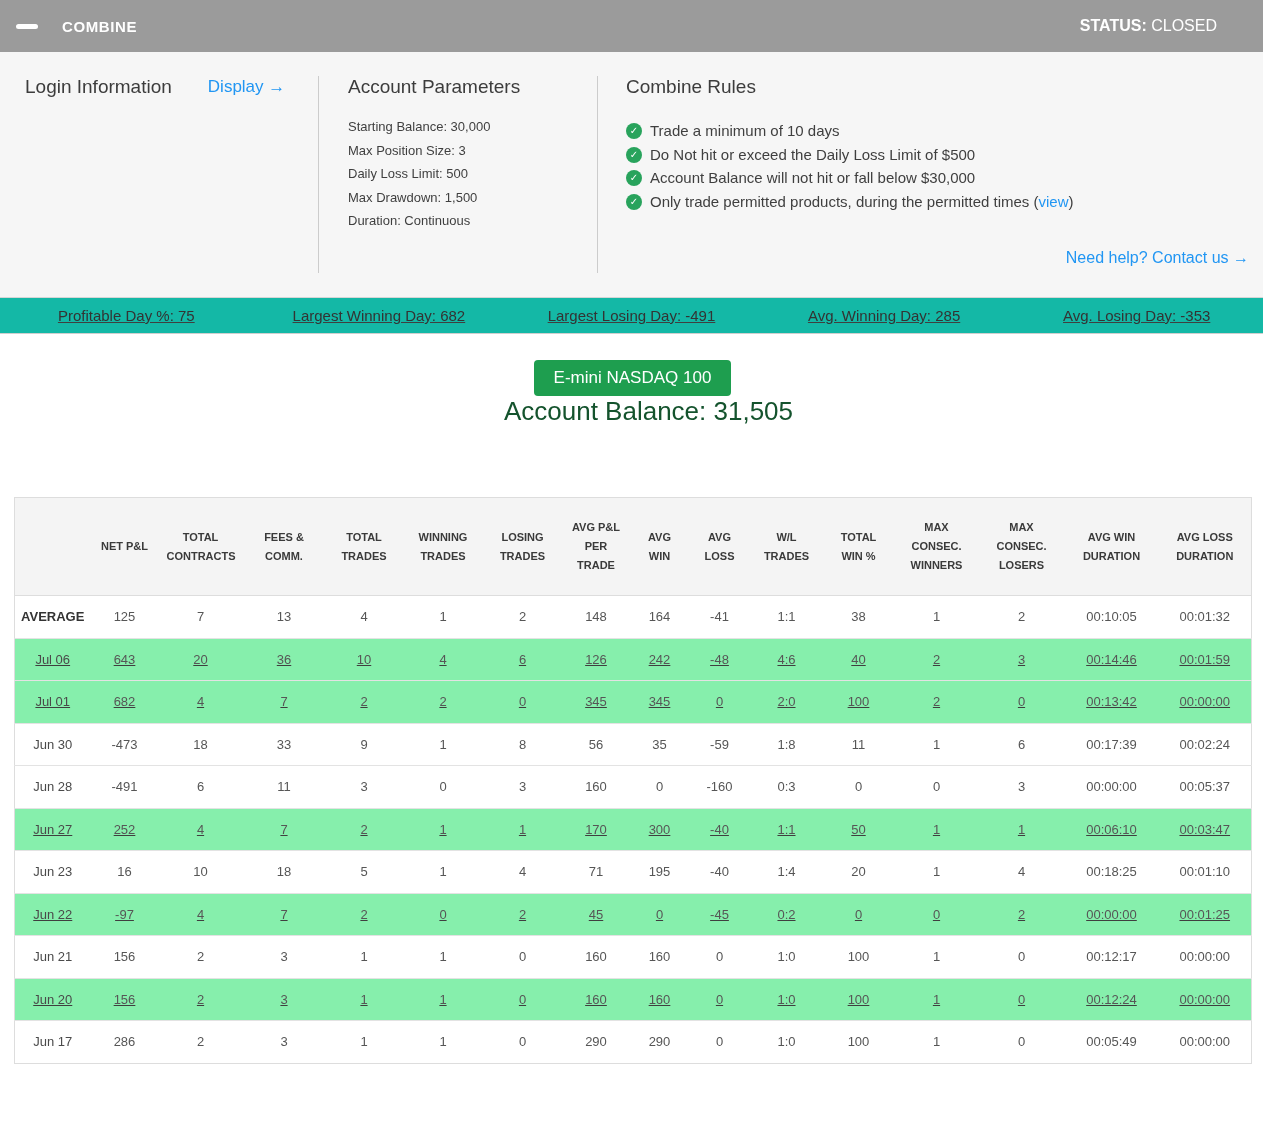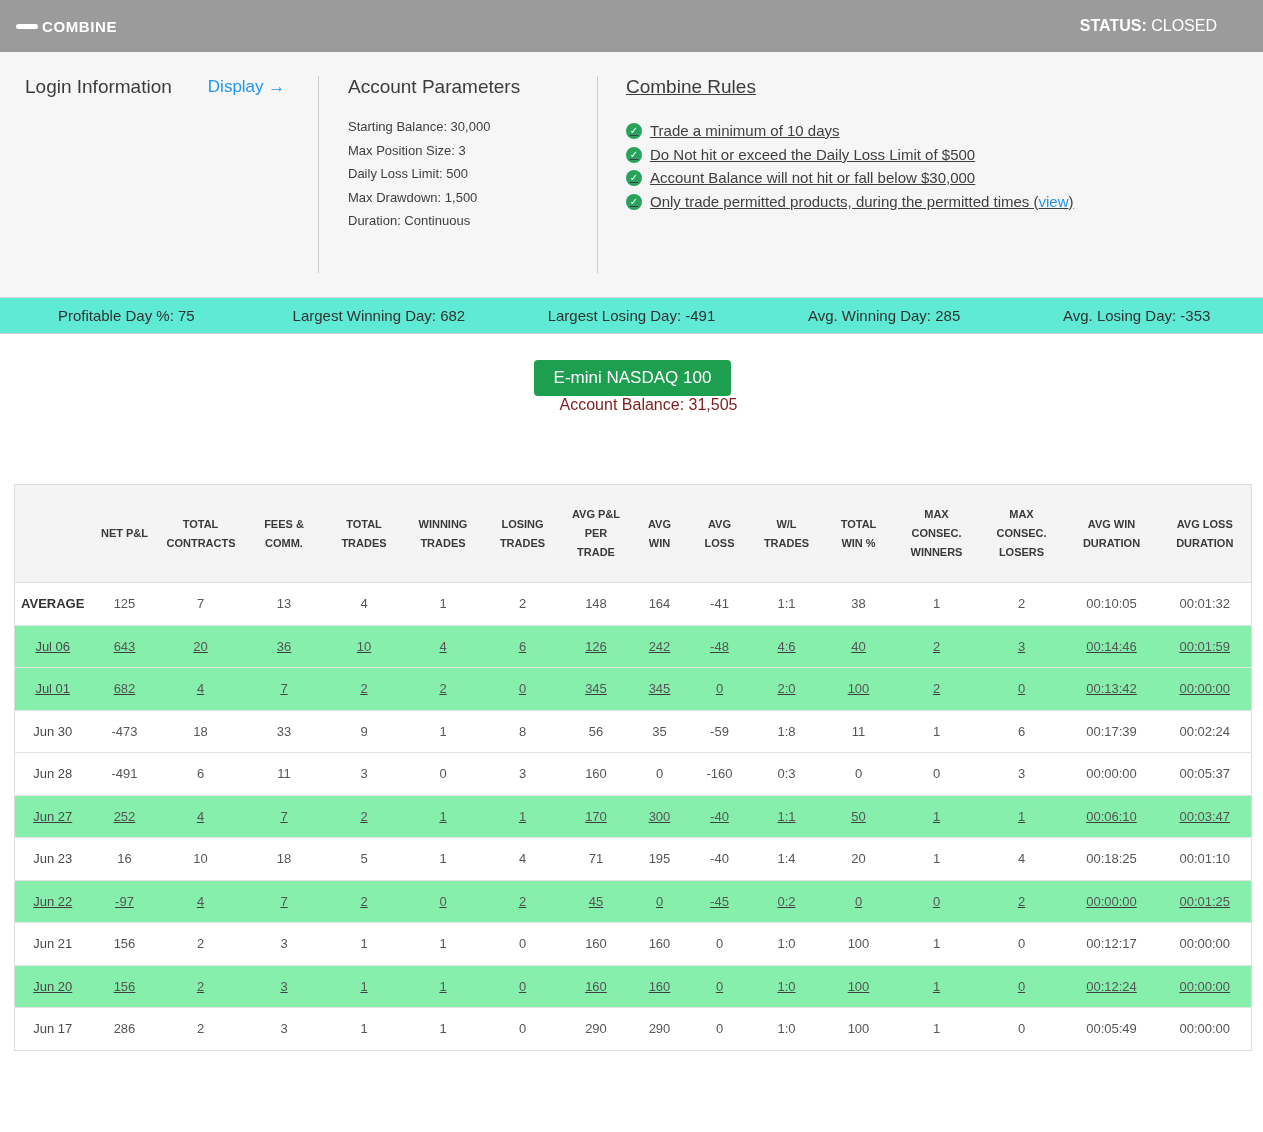--- a/index.html
+++ b/index.html
@@ -14,21 +14,21 @@
 
   
   .titlebar {
     height: 52px;
     background: var(--titlebar-gray, #9b9b9b);
     display: flex;
     align-items: center;
     justify-content: space-between;
     padding: 0 46px 0 16px;
   }
-  .titlebar-left { display: flex; align-items: center; gap: 4px; }
+  .titlebar-left { display: flex; align-items: center; gap: 24px; }
   .collapse-icon {
     display: inline-block;
     width: 22px; height: 5px;
     background: #ffffff;
     border-radius: 2.5px;
     cursor: pointer;
   }
   .titlebar .title {
     color: #ffffff;
     font-weight: bold;
@@ -62,21 +62,20 @@
     border-left: 1px solid #cccccc;
     padding-left: 29px;
     margin-bottom: 24px;
   }
   .col-rules {
     flex: 1;
     border-left: 1px solid #cccccc;
     padding-left: 28px;
     padding-right: 14px;
     margin-bottom: 24px;
-    text-decoration: underline;
   }
   .params-list { list-style: none; margin-top: 17px; }
   .params-list li { font-size: 13px; line-height: 23.5px; color: #3f3f3f; }
   .rules-list { list-style: none; margin-top: 21px; }
   .rules-list li {
     font-size: 15px;
     line-height: 23.7px;
     color: #3f3f3f;
     display: flex;
     align-items: center;
@@ -93,24 +92,25 @@
     display: inline-flex;
     align-items: center;
     justify-content: center;
     font-family: "DejaVu Sans", sans-serif;
   }
   .help-row { text-align: right; margin-top: 35px; font-size: 16px; }
 
   
   .stats-bar {
     height: 36px;
-    background: #5eead4;
+    background: #14b8a6;
     border-bottom: 1px solid #cfcfcf;
     display: flex;
     align-items: center;
+    text-decoration: underline;
   }
   .stats-bar .stat {
     flex: 1;
     text-align: center;
     font-size: 15px;
     color: #333333;
   }
 
   
   .account-row {
@@ -124,21 +124,21 @@
     background: var(--button-green, #1e9e4f);
     color: #ffffff;
     border: none;
     border-radius: 4px;
     font-family: "Liberation Sans", sans-serif;
     font-size: 17px;
     padding: 8px 20px;
     height: 36px;
     cursor: pointer;
   }
-  .balance { font-size: 16px; color: #7f1d1d; margin-left: 32px; }
+  .balance { font-size: 26px; color: #14532d; margin-left: 32px; }
 
   
   .stats-table {
     margin: 70px 12px 0 14px;
     width: 1237px;
     border-collapse: collapse;
     table-layout: fixed;
     border: 1px solid #dddddd;
   }
   .stats-table thead th {
@@ -210,20 +210,23 @@
         </li>
         <li>
           <span class="check-icon">✓</span>
           <span>Account Balance will not hit or fall below $30,000</span>
         </li>
         <li>
           <span class="check-icon">✓</span>
           <span>Only trade permitted products, during the permitted times (<a href="#">view</a>)</span>
         </li>
       </ul>
+    <div class="help-row">
+      <a href="#">Need help? Contact us →</a>
+    </div>
   </div>
 </div>
 
 <div class="stats-bar" id="stats-bar">
     <span class="stat">Profitable Day %: 75</span>
     <span class="stat">Largest Winning Day: 682</span>
     <span class="stat">Largest Losing Day: -491</span>
     <span class="stat">Avg. Winning Day: 285</span>
     <span class="stat">Avg. Losing Day: -353</span>
   </div>

